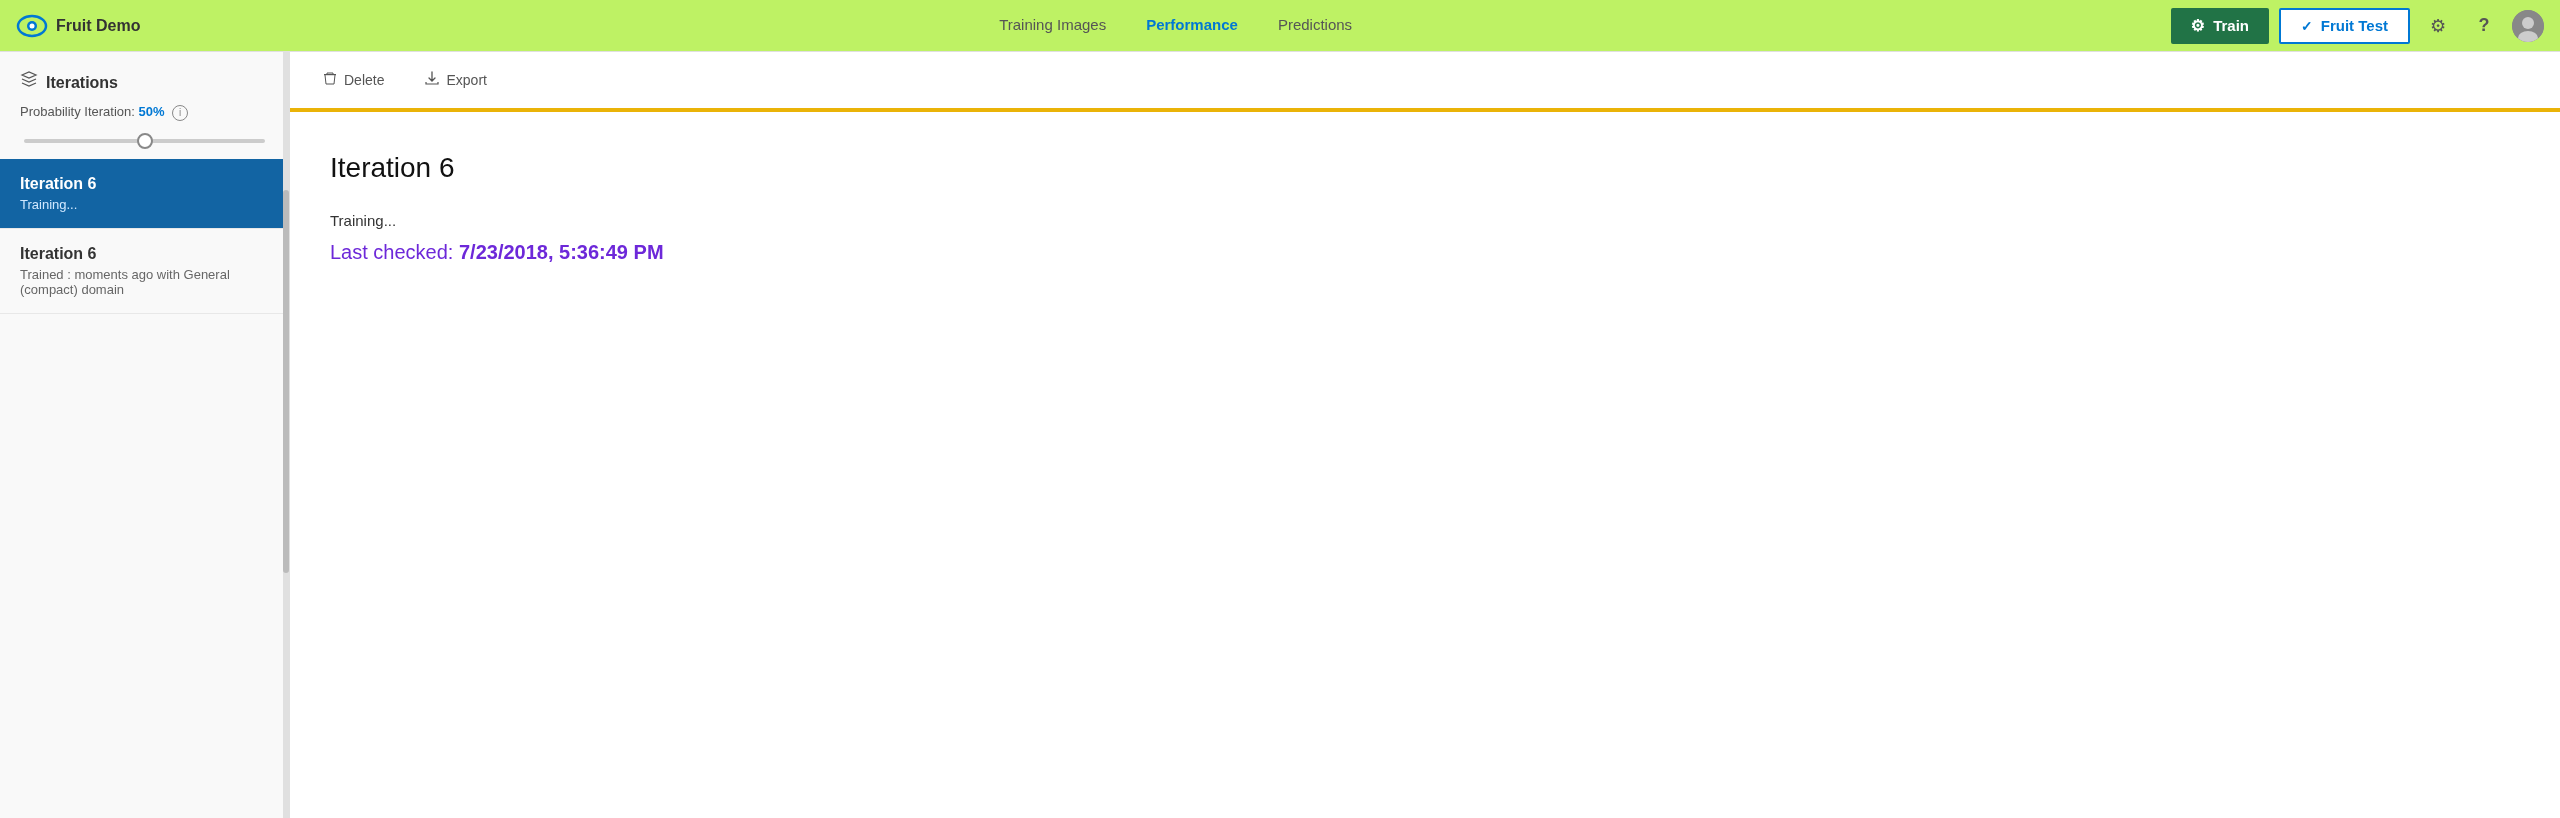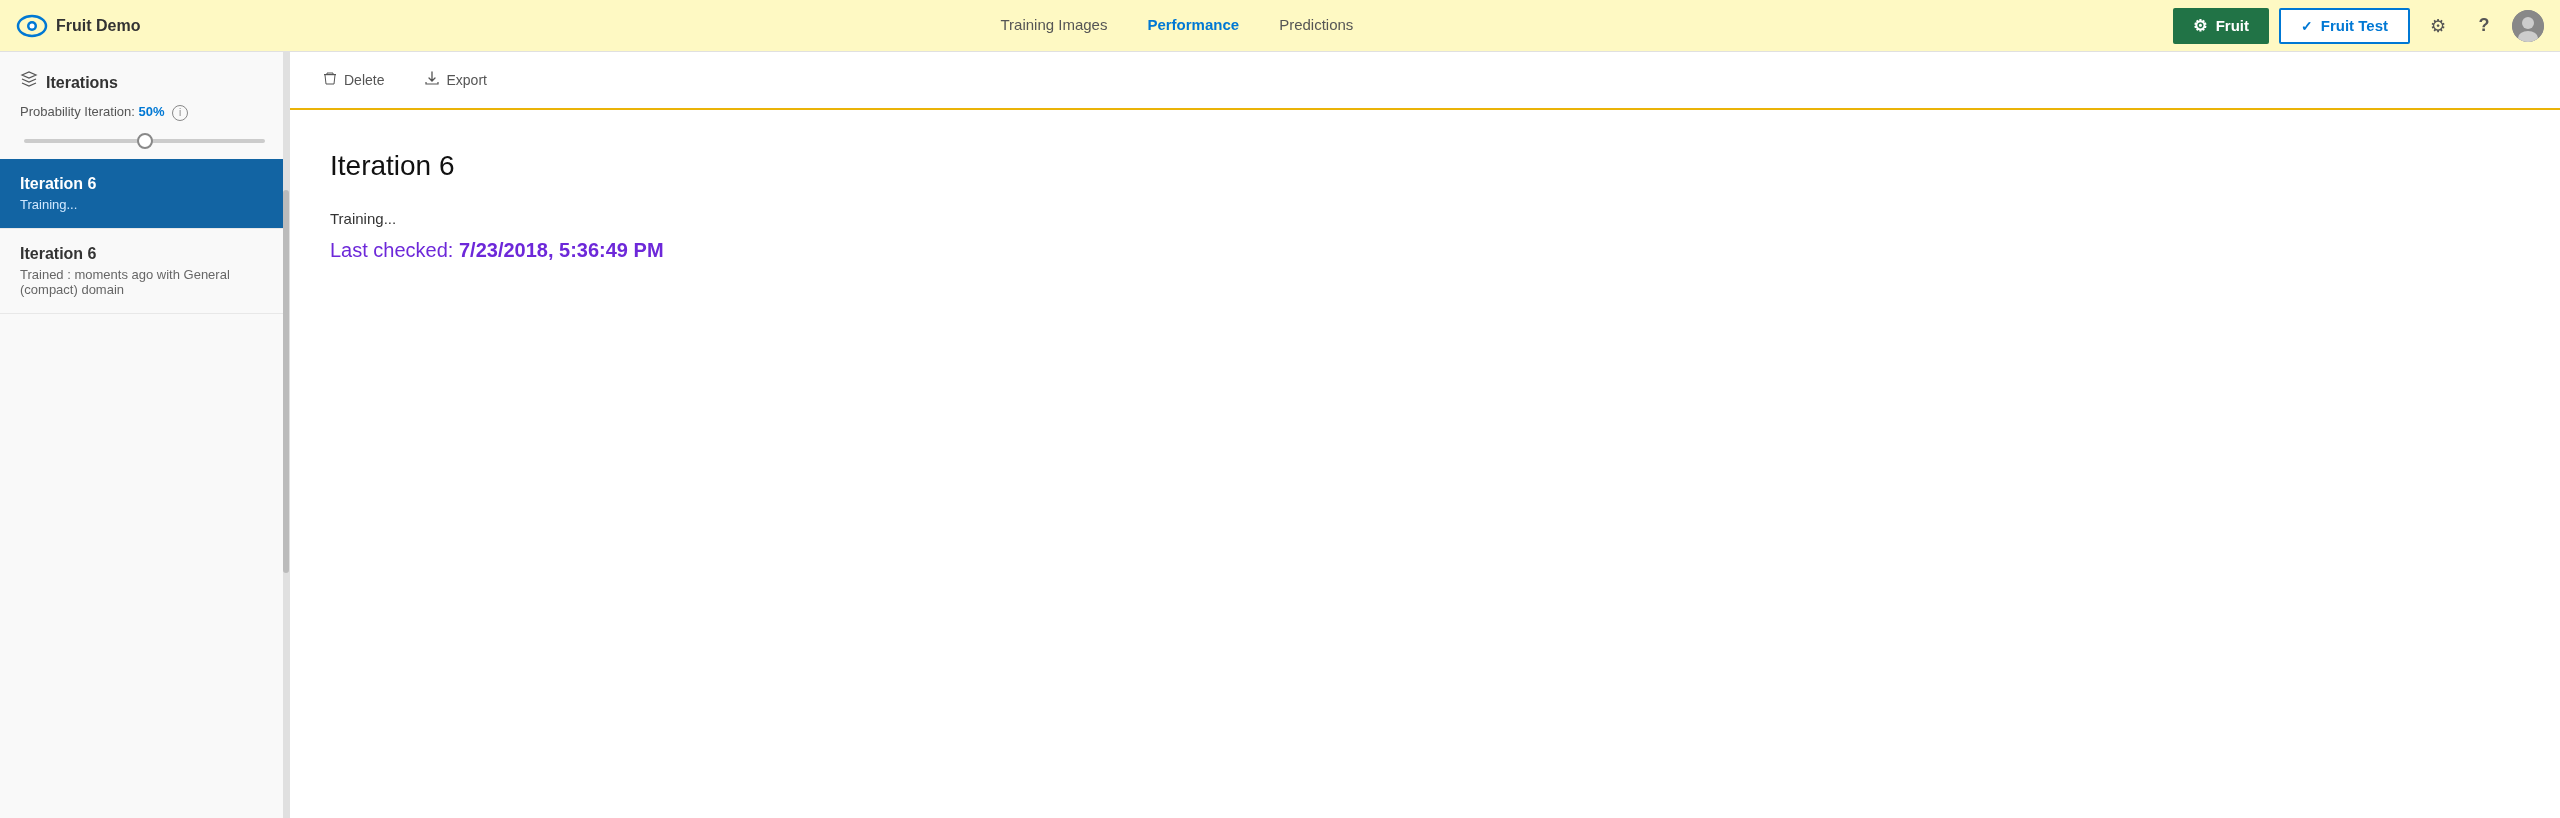--- a/index.html
+++ b/index.html
@@ -5,21 +5,21 @@
     * { box-sizing: border-box; margin: 0; padding: 0; }
     body { font-family: 'Segoe UI', Arial, sans-serif; background: #fff; color: #333; height: 818px; overflow: hidden; }
 
     
     .header {
       display: flex;
       align-items: center;
       height: 52px;
       border-bottom: 1px solid #e0e0e0;
       padding: 0 16px;
-      background: #fef9c3;
+      background: #bef264;
     }
     .header-logo {
       display: flex;
       align-items: center;
       gap: 8px;
       margin-right: 40px;
     }
     .logo-icon {
       width: 32px;
       height: 32px;
@@ -237,21 +237,21 @@
       flex: 1;
       display: flex;
       flex-direction: column;
       overflow: hidden;
     }
     .content-toolbar {
       display: flex;
       align-items: center;
       gap: 24px;
       padding: 14px 24px;
-      border-bottom: 2px solid #eab308;
+      border-bottom: 4px solid #eab308;
       background: #fff;
     }
     .toolbar-btn {
       display: flex;
       align-items: center;
       gap: 6px;
       background: none;
       border: none;
       font-size: 14px;
       color: #555;
@@ -307,21 +307,21 @@
       <span>Performance</span>
     </a>
     <a class="nav-item">
       <span>Predictions</span>
     </a>
   </nav>
 
   <div class="header-actions">
     <button class="btn-train">
       <span style="font-size:16px;">⚙</span>
-      <span>Fruit</span>
+      <span>Train</span>
     </button>
     <button class="btn-quick-test">
       <span style="font-size:14px;">✓</span>
       <span>Fruit Test</span>
     </button>
     <button class="header-icon-btn">
       <span>⚙</span>
     </button>
     <button class="header-icon-btn">
       <span style="font-weight:600;">?</span>

